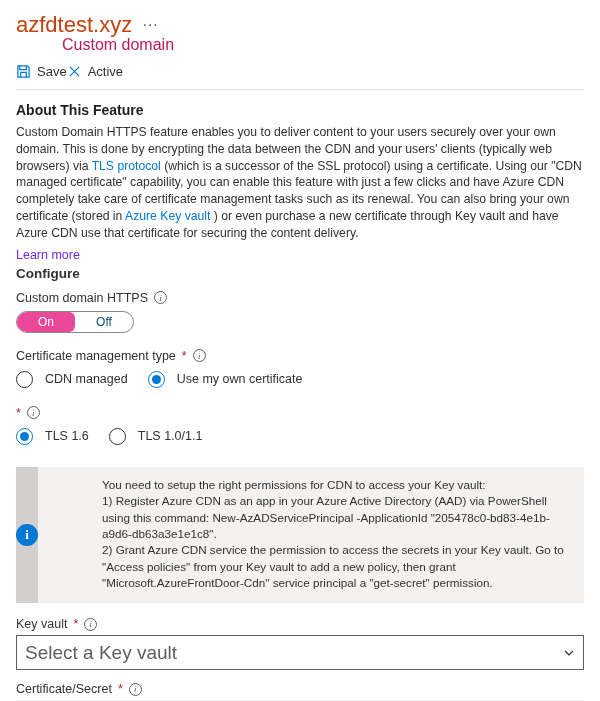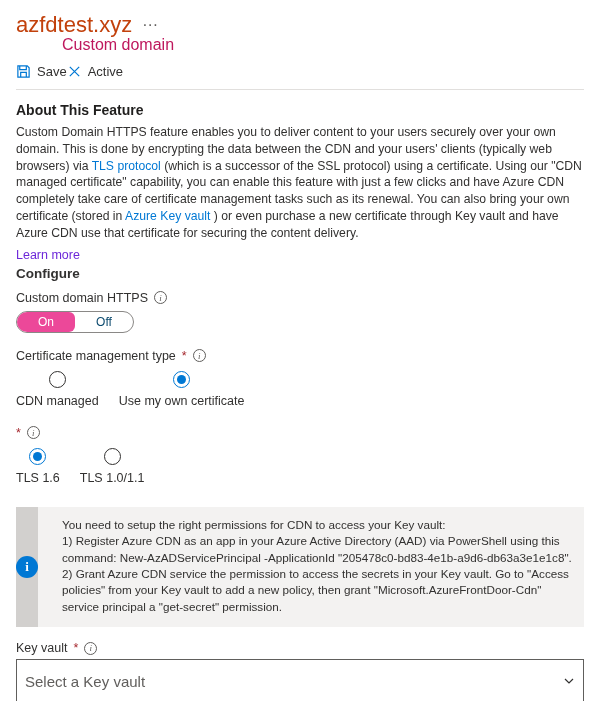--- a/index.html
+++ b/index.html
@@ -27,29 +27,29 @@
   .learn { display:inline-block; margin-top:6px; color:#6d28d9; font-size:12.5px; text-decoration:none; }
   .configure { font-weight:600; font-size:13.5px; margin-top:4px; }
   .field-label { display:flex; align-items:center; gap:6px; margin-top:10px; font-size:12.5px; }
   .req { color:#a4262c; }
   .info-ic { width:13px; height:13px; border:1px solid #605e5c; border-radius:50%; display:inline-flex; align-items:center; justify-content:center; font-size:9px; color:#605e5c; font-style:italic; font-family:Georgia,serif; cursor:help; }
   .toggle { margin-top:6px; display:inline-flex; border:1px solid #8a8886; border-radius:18px; overflow:hidden; height:22px; width:118px; cursor:pointer; }
   .toggle .seg { flex:1; display:flex; align-items:center; justify-content:center; font-size:12px; }
   .toggle .on { background:#ec4899; color:#fff; border-radius:6px; }
   .toggle .off { color:#0c4a6e; }
   .radio-row { display:flex; align-items:center; gap:20px; margin-top:8px; }
-  .radio { display:flex; align-items:center; gap:6px; font-size:12.5px; cursor:pointer;flex-direction:column; }
+  .radio { display:flex; align-items:center; gap:12px; font-size:12.5px; cursor:pointer; }
   .rcircle { width:17px; height:17px; border:1px solid #323130; border-radius:50%; display:flex; align-items:center; justify-content:center; }
   .rcircle.sel { border-color:#0078d4; }
   .rcircle.sel::after { content:""; width:9px; height:9px; background:#0078d4; border-radius:50%; }
   .alert { display:flex; gap:0; margin-top:22px; background:#f3f2f1; }
   .alert-ic { width:40px; background:#d2d0ce; display:flex; align-items:center; justify-content:center; }
   .alert-ic .circ { width:22px; height:22px; border-radius:50%; background:#0078d4; color:#fff; font-weight:600; display:flex; align-items:center; justify-content:center; font-family:Georgia,serif; }
-  .alert-body { padding:10px 12px 12px 24px; font-size:11.7px; line-height:1.4; color:#323130; }
-  .select { margin-top:4px; border:1px solid #605e5c; height:44px; display:flex; align-items:center; justify-content:space-between; padding:0 8px; font-size:15px; color:#605e5c; cursor:pointer;text-align:center; }
+  .alert-body { padding:10px 12px 12px 24px; font-size:11.7px; line-height:1.4; color:#323130;margin-left:40px; }
+  .select { margin-top:4px; border:1px solid #605e5c; height:35px; display:flex; align-items:center; justify-content:space-between; padding:0 8px; font-size:19px; color:#605e5c; cursor:pointer;text-align:center; }
   .chev { width:12px; height:12px; }
   .disabled-field { margin-top:4px; background:#f3f2f1; height:26px; display:flex; align-items:center; justify-content:space-between; padding:0 8px; font-size:12.5px; color:#a19f9d; border:1px solid #f3f2f1; }
   .spin { width:13px; height:13px; border:1.5px solid #c8c6c4; border-top-color:transparent; border-radius:50%; }
 </style>
 </head>
 <body>
 
 
 
 <div class="header">

